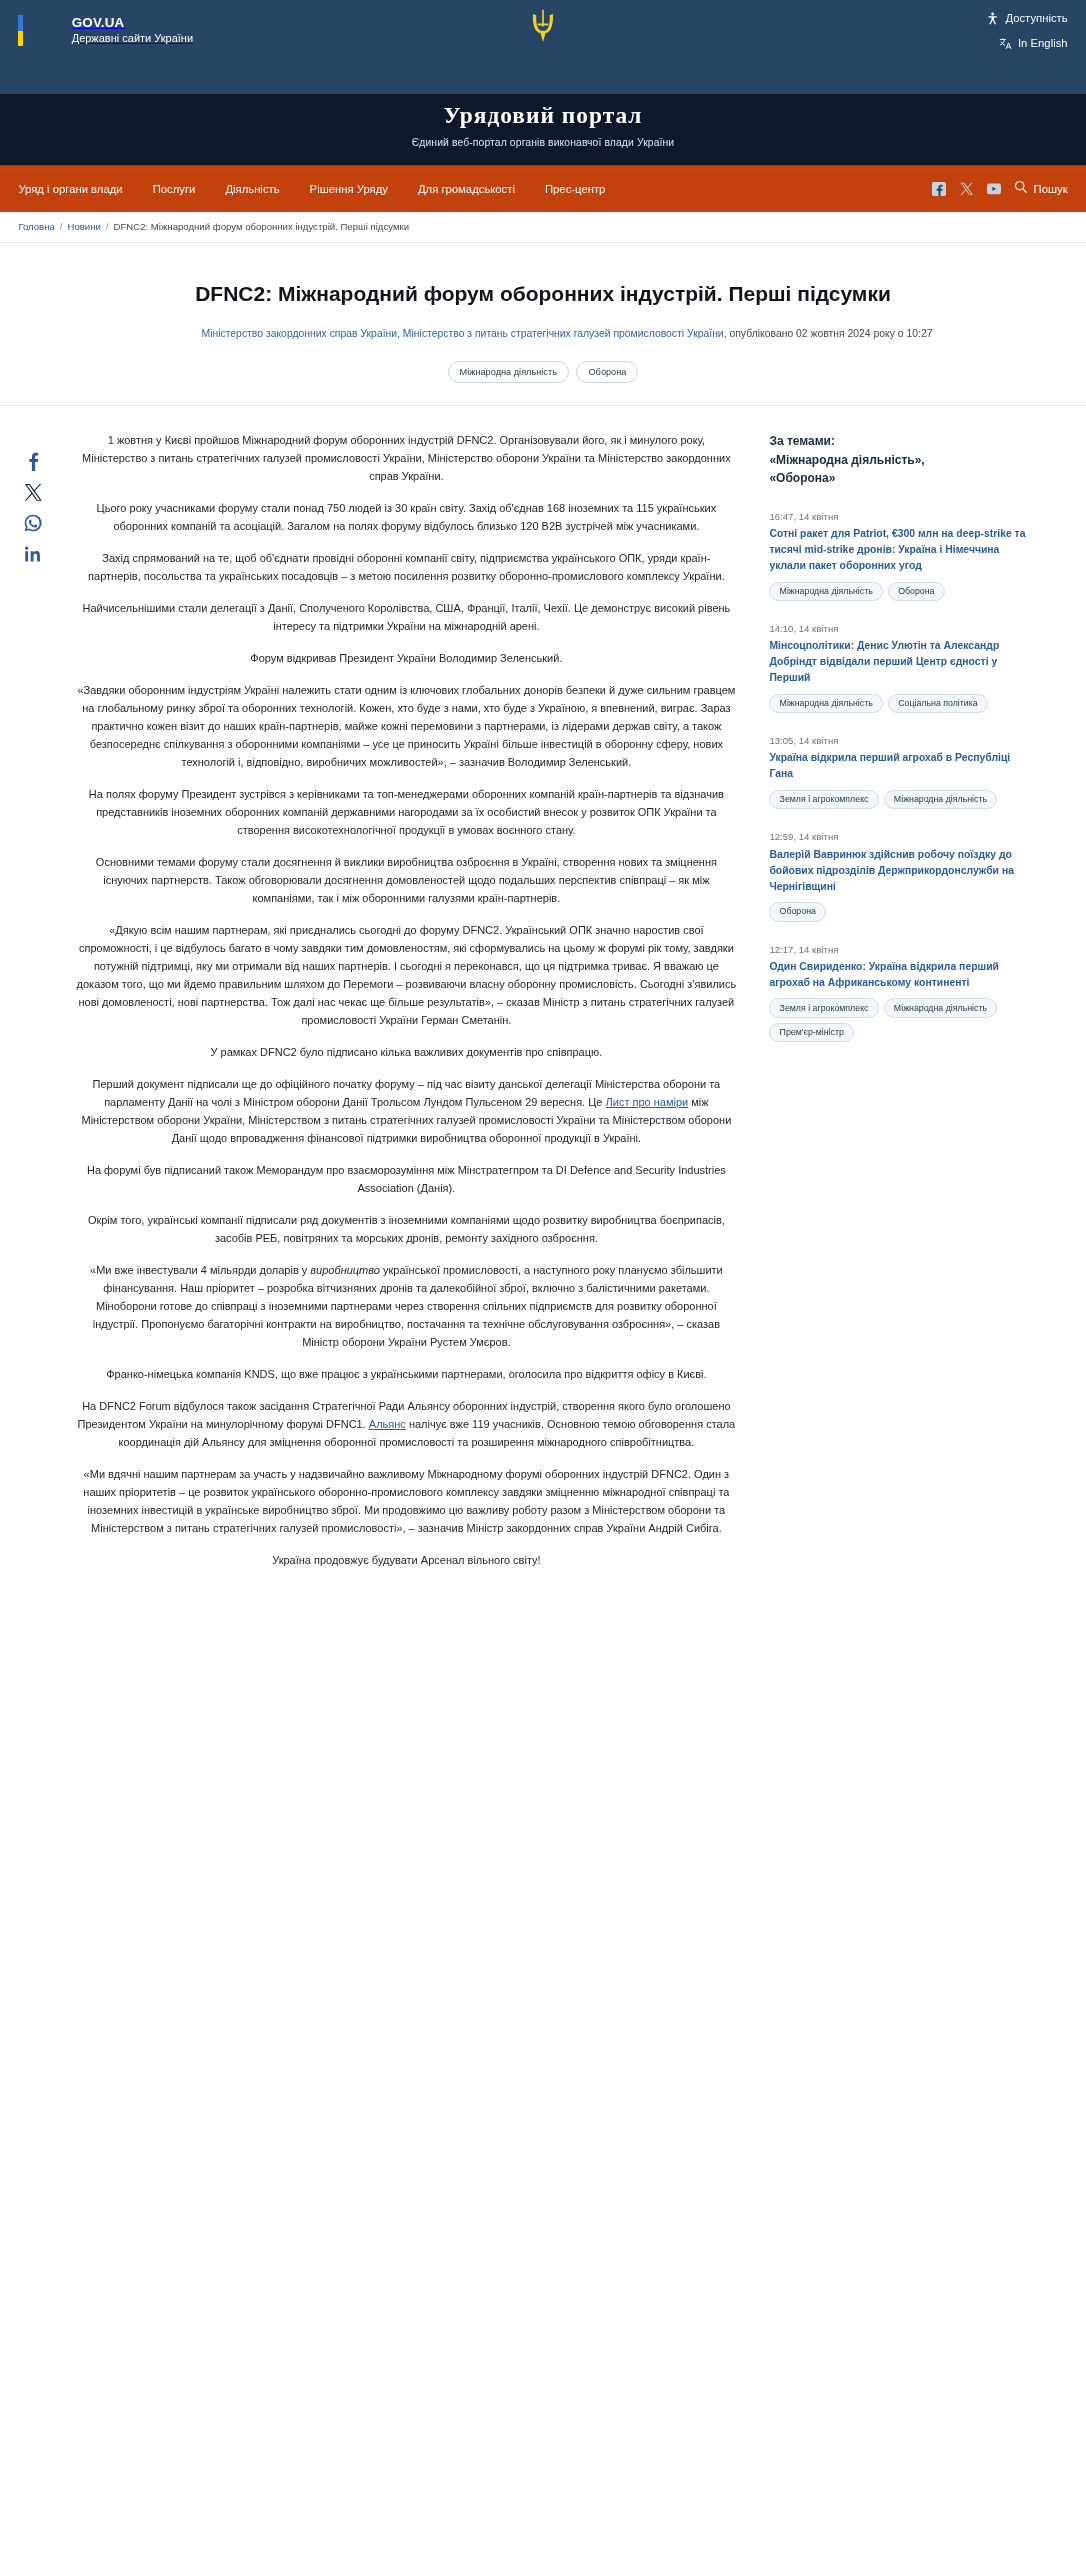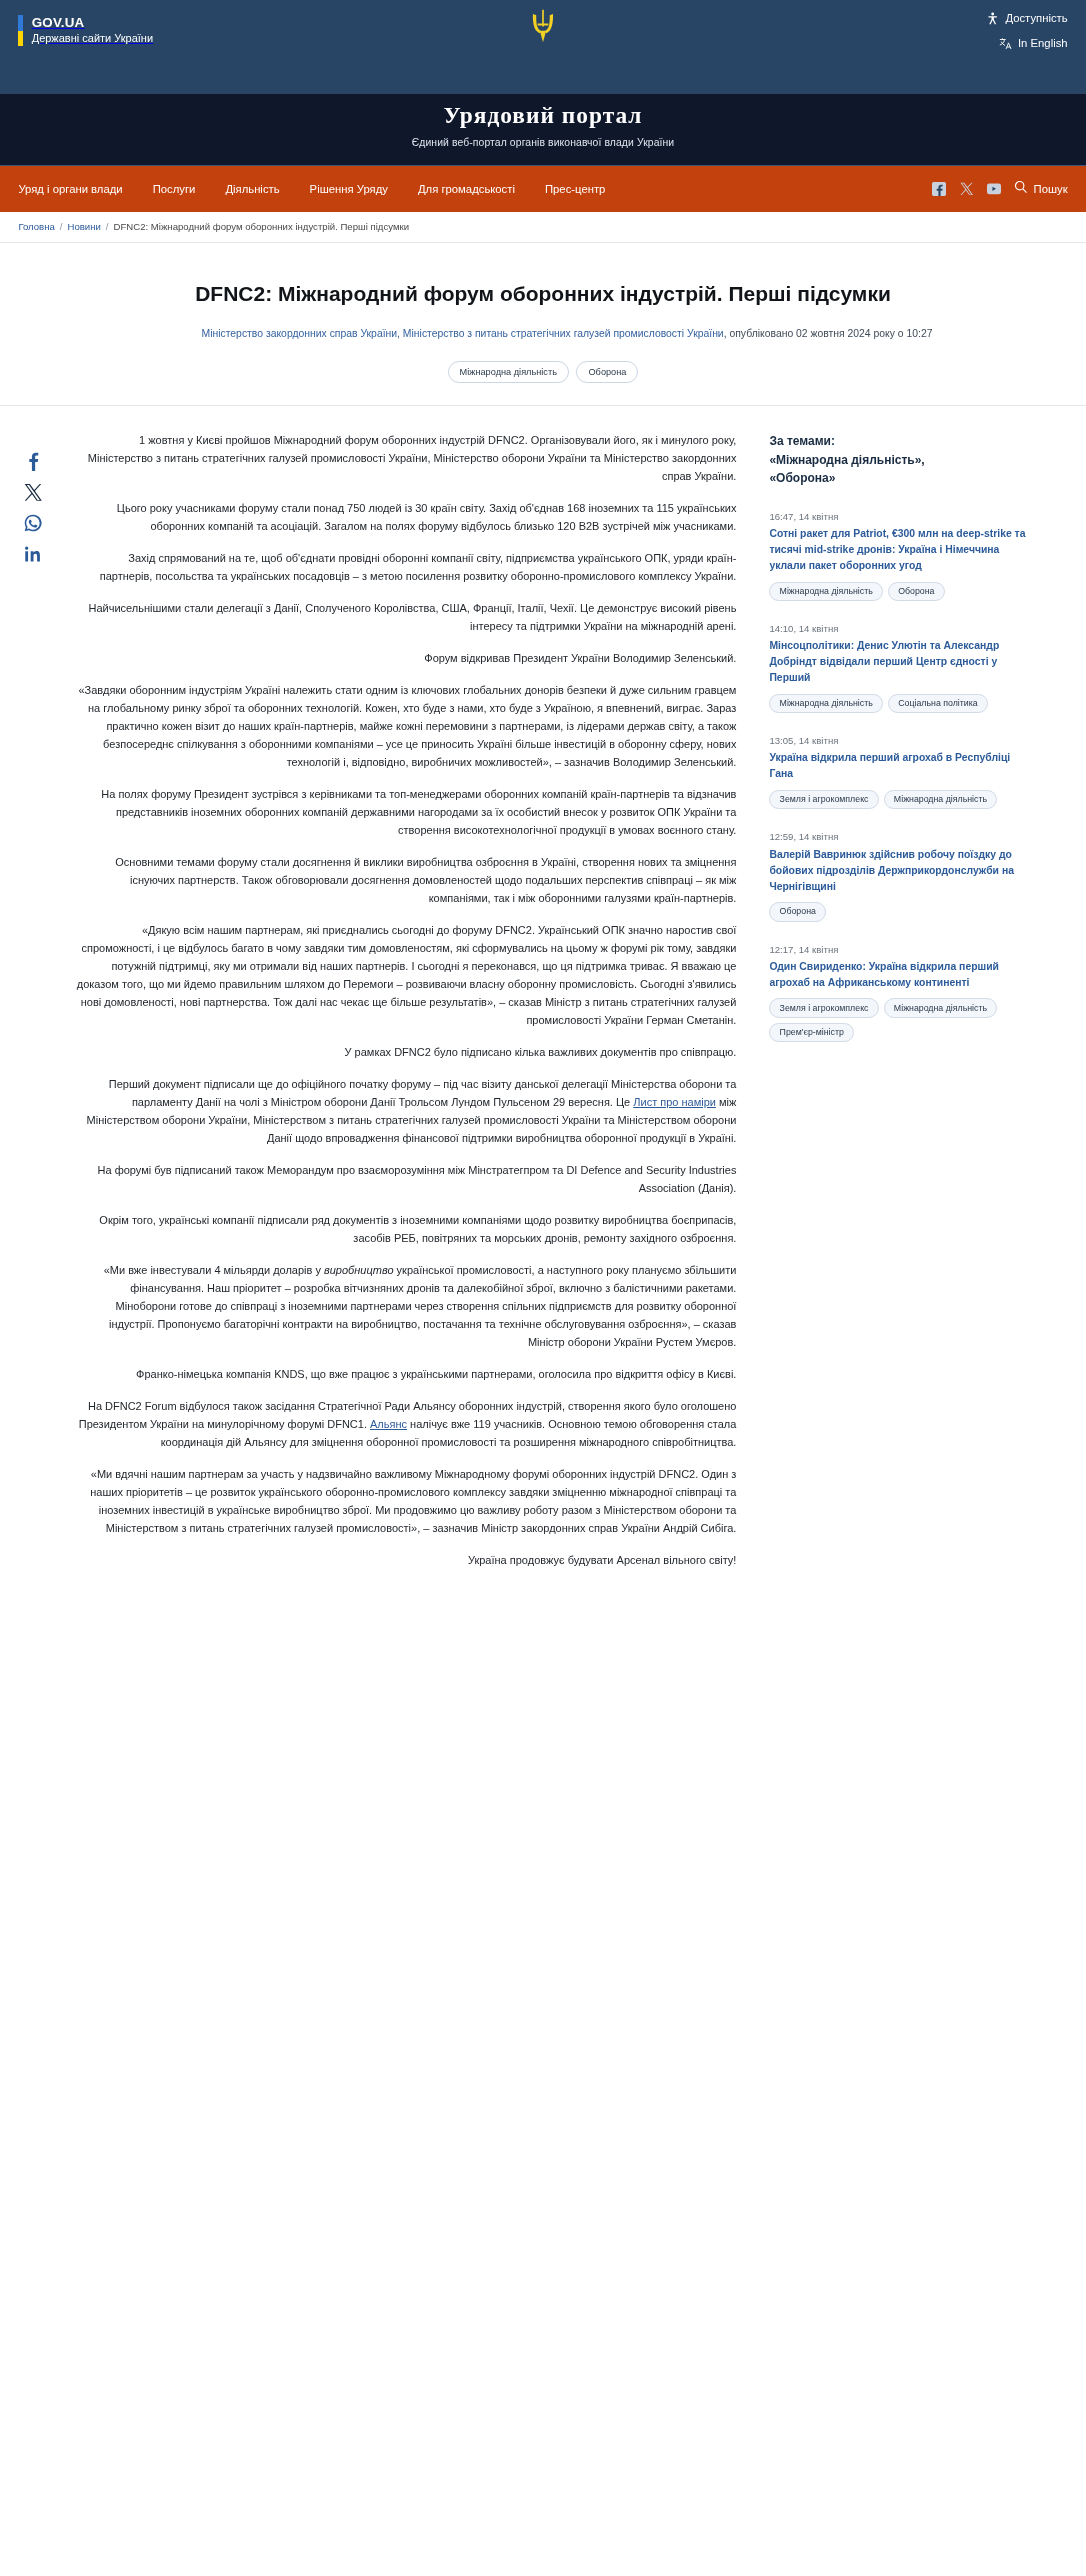--- a/index.html
+++ b/index.html
@@ -24,21 +24,21 @@
     align-items: stretch;
   }
   .gov-flag {
     width: 5px;
     display: flex;
     flex-direction: column;
     margin-right: 8.3px;
   }
   .gov-flag .b { background: #2f7ad6; flex: 1; }
   .gov-flag .y { background: #ffd500; flex: 1; }
-  .gov-text-wrap { display: flex; flex-direction: column; justify-content: flex-end; }
+  .gov-text-wrap { display: flex; flex-direction: column; justify-content: flex-end; margin-left: 40px; }
   .gov-title {
     color: #ffffff;
     font-size: 13.4px;
     font-weight: bold;
     letter-spacing: 0.2px;
     line-height: 16px;
   }
   .gov-sub {
     color: #ffffff;
     font-size: 11px;
@@ -209,21 +209,21 @@
   .article-col {
     flex: 1 1 auto;
     max-width: 693px;
     padding-right: 33px;
   }
   .article-col p {
     font-size: 11px;
     line-height: 18px;
     color: #23282e;
     margin-bottom: 14px;
-    text-align: right;
+    text-align: center;
   }
   .article-col p a {
     color: #2c5b9a;
     text-decoration: underline;
   }
   .article-col em { font-style: italic; }
 
   
   .sidebar {
     width: 267px;

